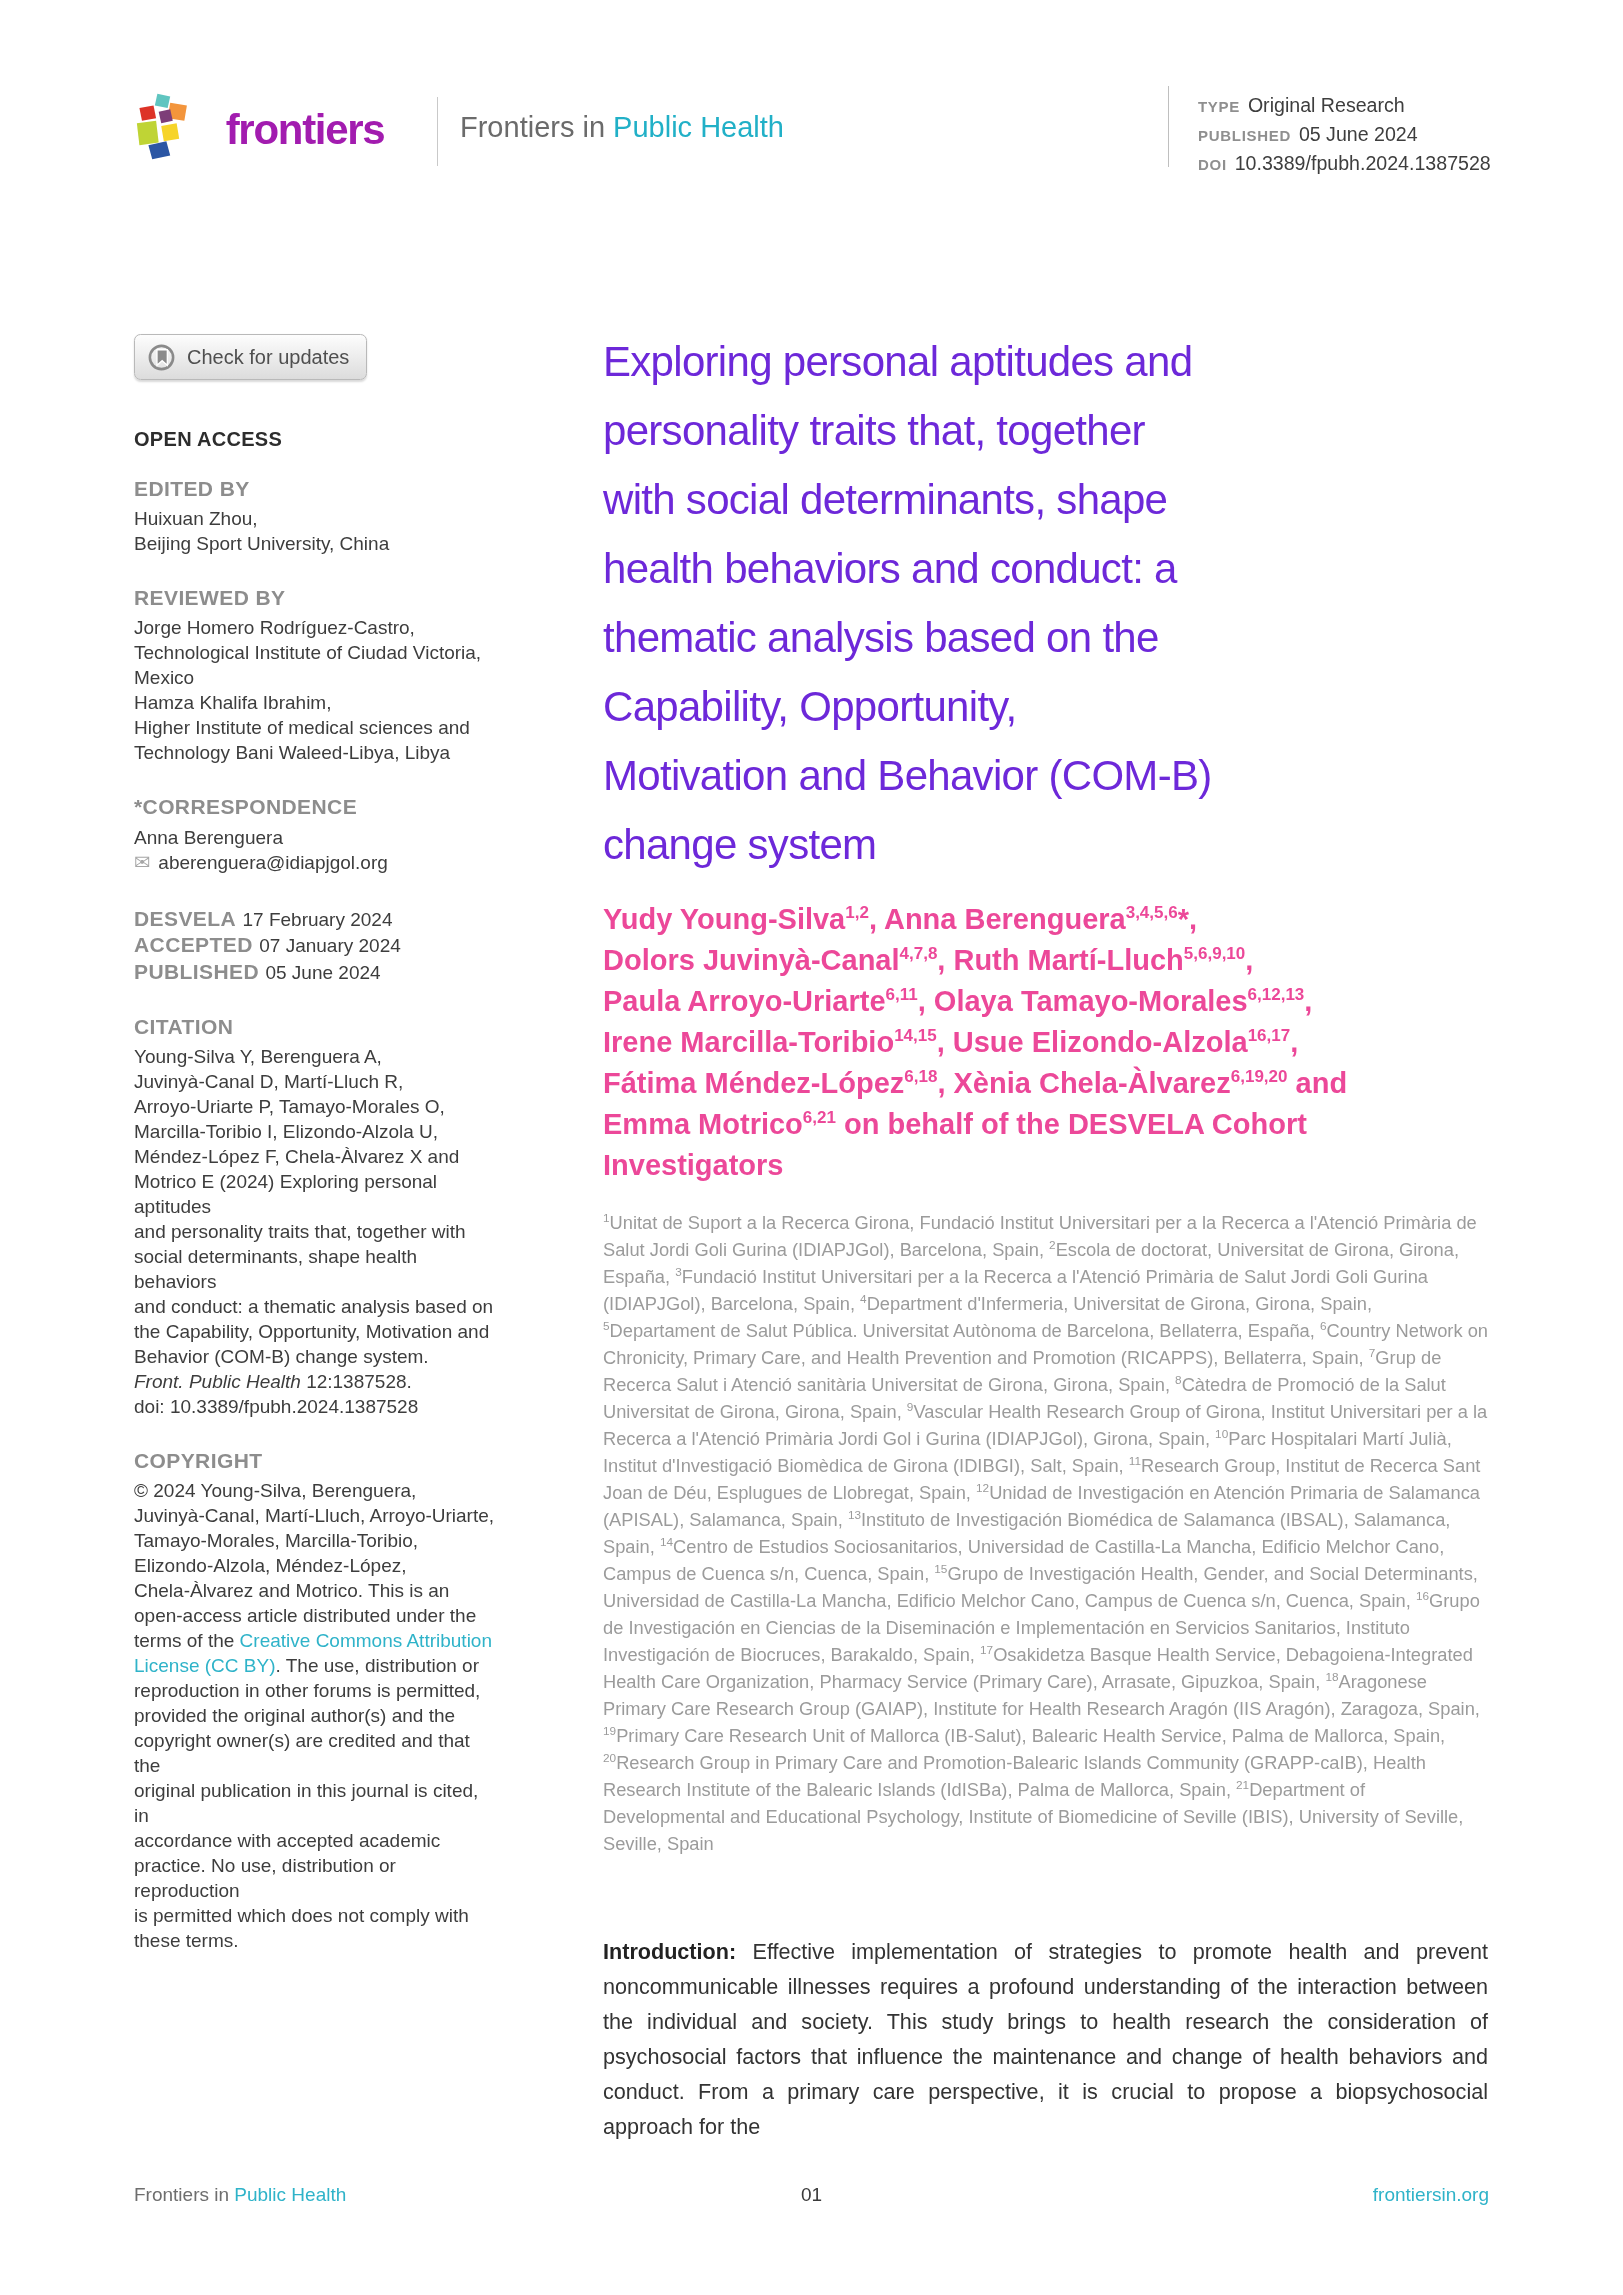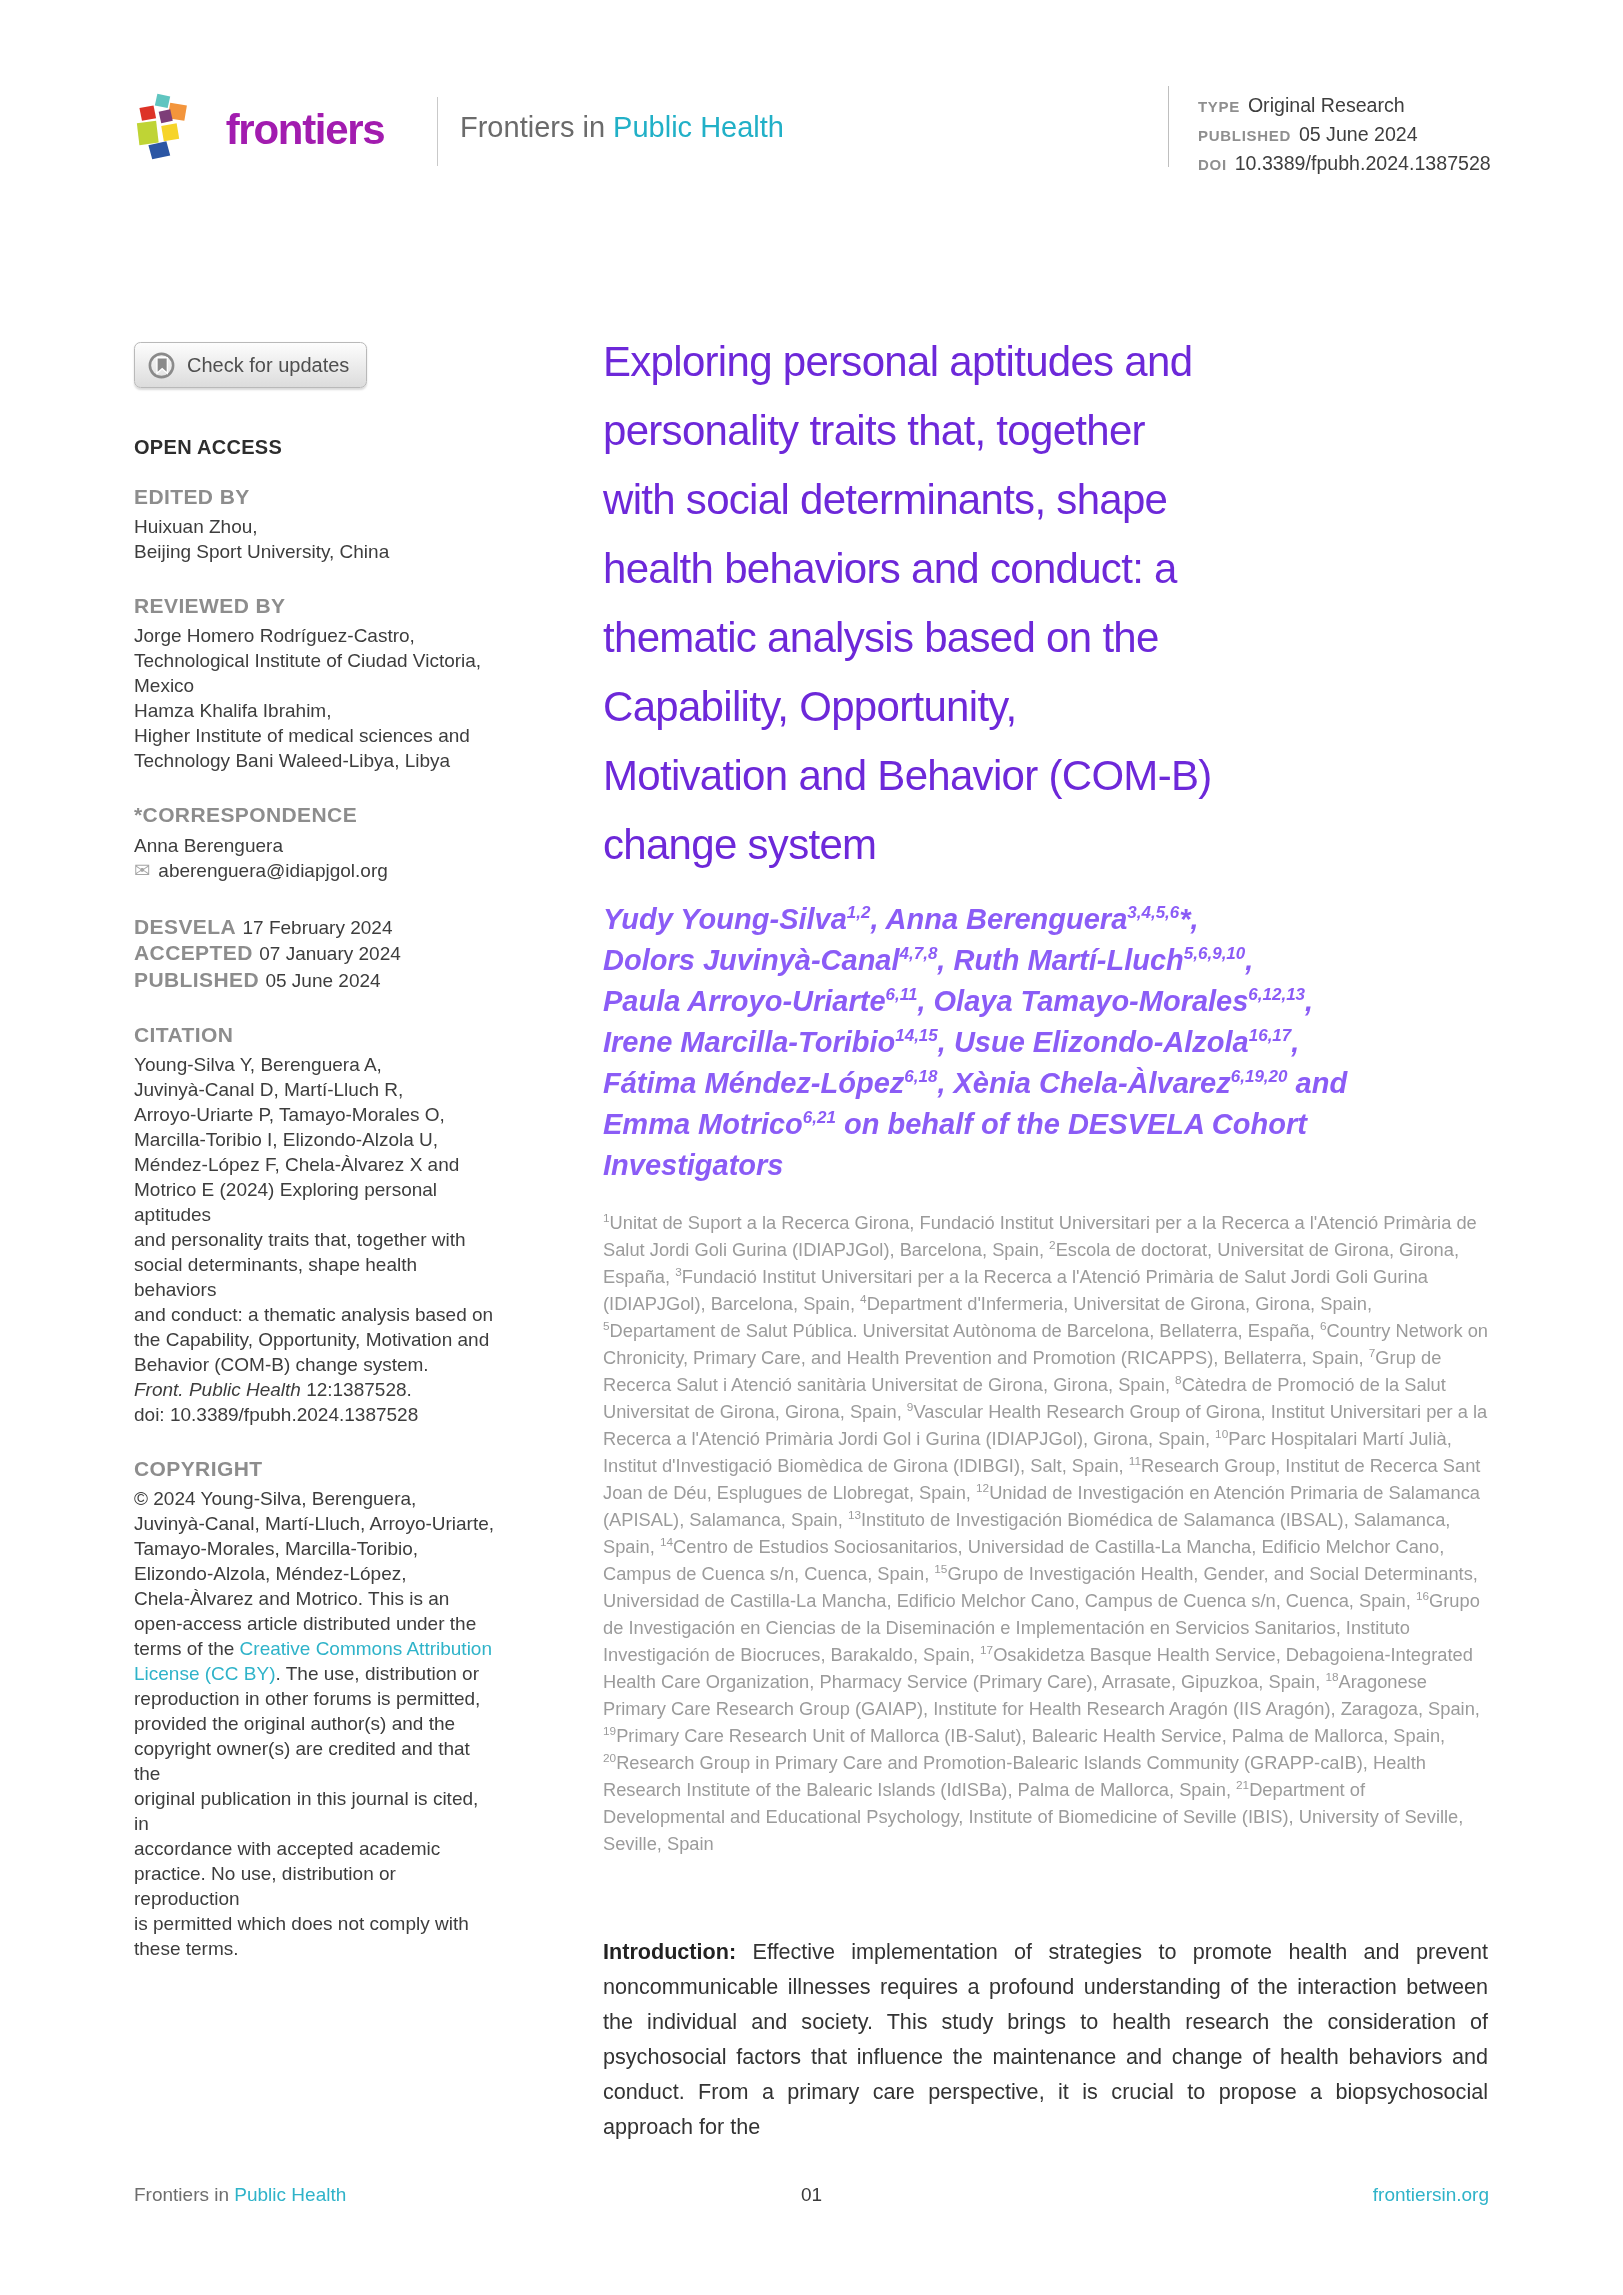--- a/index.html
+++ b/index.html
@@ -16,21 +16,21 @@
   .journal-prefix { color:#6b6b6b; }
   .journal-name { color:#21b0c7; }
 
   .meta-rule { position:absolute; left:1168px; top:86px; width:1.3px; height:81px; background:#bfbfbf; }
   .meta { position:absolute; left:1198px; top:92px; }
   .meta-row { line-height:26px; white-space:nowrap; }
   .meta-label { font-size:15px; font-weight:700; color:#8f8f8f; letter-spacing:0.7px; margin-right:7.9px; }
   .meta-value { font-size:19.6px; color:#3e3e3e; }
 
   
-  .sidebar { position:absolute; left:134px; top:342px; width:364px; }
+  .sidebar { position:absolute; left:134px; top:334px; width:364px; }
   .check-btn { display:inline-flex; align-items:center; gap:10.5px; padding:6.5px 17px 6.5px 10.5px;
     border:1.3px solid #b9b9b9; border-radius:6.5px;
     background:linear-gradient(#fdfdfd,#dcdcdc); box-shadow:0 1.3px 2px rgba(0,0,0,.15);
     cursor:pointer; margin-bottom:48px; }
   .check-btn .cm-icon svg { width:31px; height:31px; display:block; }
   .check-btn-label { font-size:20px; color:#4f4f4f; }
 
   .open-access { font-size:20px; font-weight:700; color:#2d2d2d; letter-spacing:0.3px; margin-bottom:26px; }
 
   .sb-group { margin-bottom:30px; }
@@ -40,21 +40,21 @@
   .sb-row .sb-label { display:inline; margin-right:6.5px; }
   .email-row { display:flex; align-items:center; gap:7.9px; font-size:19px; color:#3d3d3d; line-height:26px; }
   .email-icon { color:#a6a6a6; font-size:19.6px; line-height:1; }
   .link { color:#2fb3c9; }
   .sb-text i, .sb-text em { font-style:italic; }
 
   
   .main { position:absolute; left:603px; top:327px; width:885px; }
   .title { font-size:42px; line-height:69px; font-weight:400; color:#6d28d9;
     letter-spacing:-0.7px; white-space:pre-line; margin-bottom:19.6px; }
-  .authors { font-size:29px; line-height:41px; font-weight:700; color:#8b5cf6; margin-bottom:23.6px;font-style:italic; }
+  .authors { font-size:29px; line-height:41px; font-weight:700; color:#ec4899; margin-bottom:23.6px; }
   .authors sup { font-size:17px; font-weight:700; }
   .affiliations { font-size:18.3px; line-height:27px; color:#9b9b9b; text-align:left; margin-bottom:77px; }
   .affiliations sup { font-size:11.8px; }
   sup { line-height:0; vertical-align:super; }
   .abstract { font-size:21.6px; line-height:35px; color:#333333; text-align:justify; }
   .abstract b { font-weight:700; color:#222; }
 
   
   .footer-left { position:absolute; left:134px; top:2184px; font-size:19px; color:#6e6e6e; }
   .footer-page { position:absolute; left:0; top:2184px; width:1623px; text-align:center; font-size:19px; color:#3a3a3a; }

